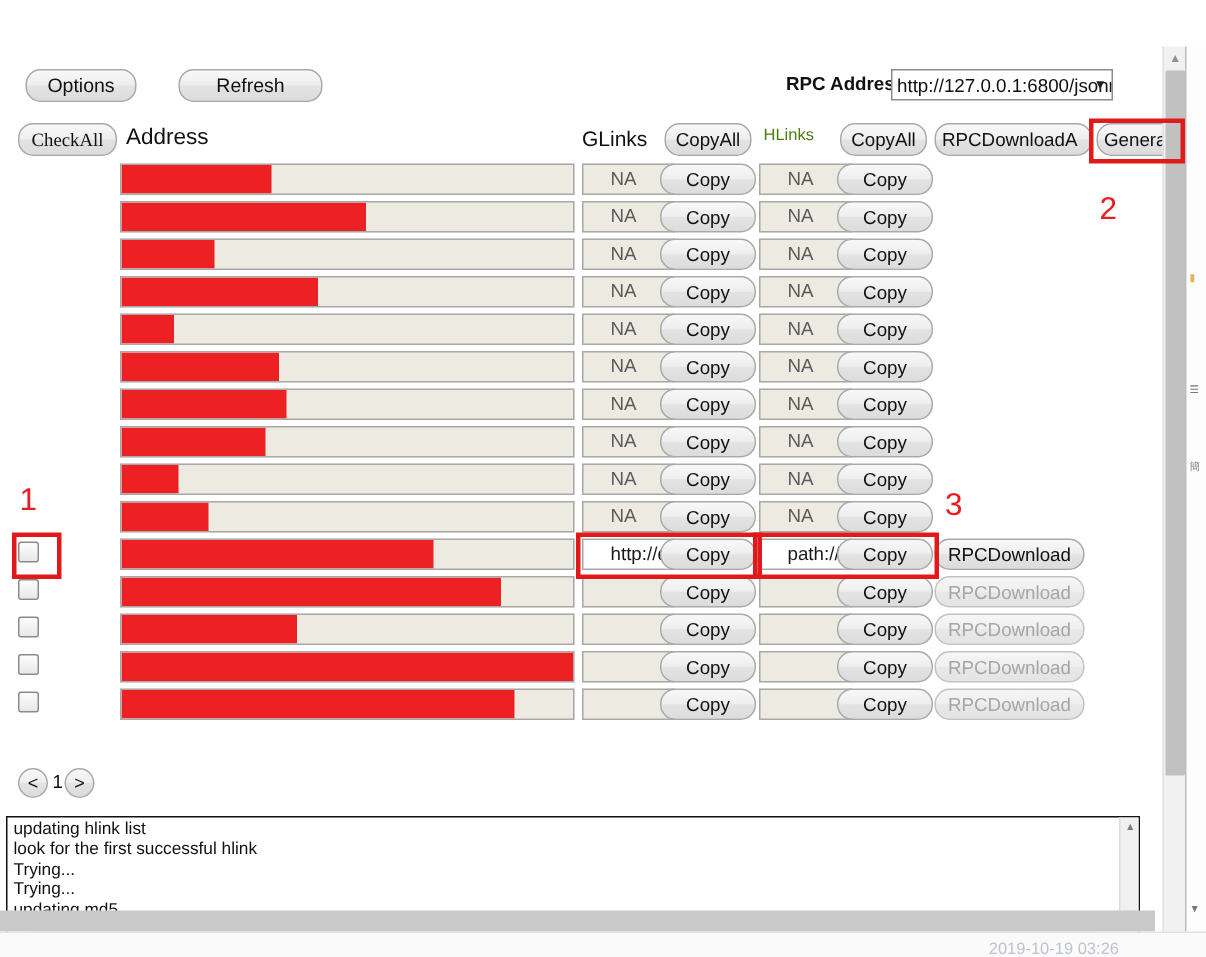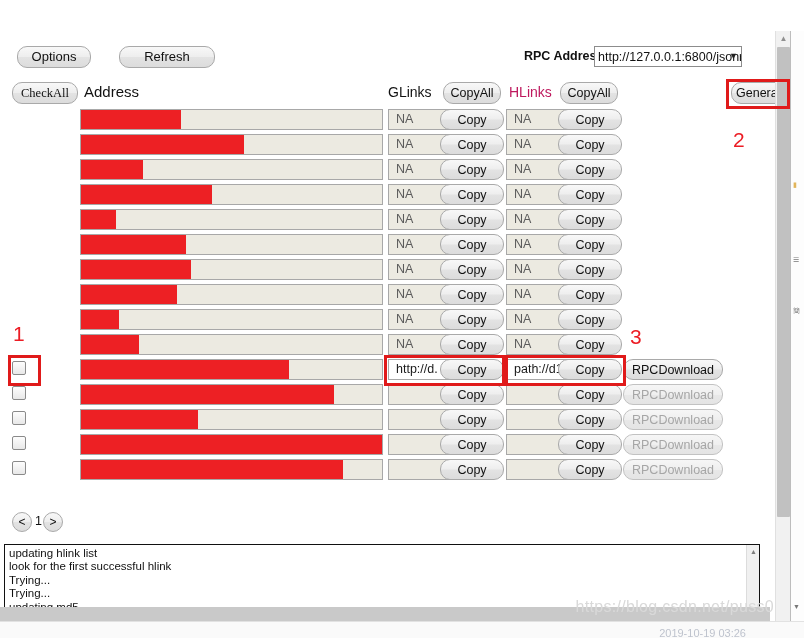--- a/index.html
+++ b/index.html
@@ -146,21 +146,21 @@
   }
 
   
   .hdr { position: absolute; left: 0; top: 50px; width: 790px; height: 26px; }
   #btn-checkall { position: absolute; left: 12px; top: 1px; width: 66px; height: 22px; font-size: 12.5px; font-family: Liberation Serif, serif;}
   .hdr-filename {
     position: absolute; left: 84px; top: 2px;
     font-size: 15px; color: #111;
   }
   .hdr-glinks  { position: absolute; left: 388px; top: 3px; font-size: 14px; color: #111; }
-  .hdr-hlinks  { position: absolute; left: 509px; top: 3px; font-size: 14px; color: #be185d; }
+  .hdr-hlinks  { position: absolute; left: 509px; top: 3px; font-size: 11px; color: #4d7c0f; }
   #btn-copyall-g { position: absolute; left: 443px; top: 1px; width: 58px; height: 22px; font-size: 12.5px;}
   #btn-copyall-h { position: absolute; left: 560px; top: 1px; width: 58px; height: 22px; font-size: 12.5px;}
   #btn-rpcdownloadall { position: absolute; left: 623px; top: 1px; width: 105px; height: 22px;
                         font-size: 12.5px; overflow: hidden; text-align: left; padding-left: 4px;}
   #btn-generate { position: absolute; left: 731px; top: 1px; width: 54px; height: 22px;
                   font-size: 12.5px; overflow: hidden; text-align: left; padding-left: 4px;}
 
   
   .rows { position: absolute; left: 0; top: 76px; width: 790px; }
   .row { position: relative; height: 25px; }
@@ -189,21 +189,21 @@
     background: #ed2024;
   }
 
   .linkfield {
     position: absolute; top: 2px;
     width: 62px; height: 21px;
     background: #eceae1;
     border: 1px solid #a8a8a8;
     font-size: 12.5px;
     color: #5b5b5b;
-    padding-left: 7px;
+    padding-left: 18px;
     line-height: 19px;
     overflow: hidden; white-space: nowrap;
   }
   .linkfield.filled { color: #1a1a1a; background: #ffffff; }
   .gfield { left: 388px; }
   .hfield { left: 506px; }
 
   .copybtn { position: absolute; top: 2px; width: 64px; height: 21px; font-size: 12.5px; }
   .gcopy { left: 440px; }
   .hcopy { left: 558px; }
@@ -329,20 +329,21 @@
       </div>
     </div>
 
     <div class="hdr">
       <button class="btn" id="btn-checkall">CheckAll</button>
       <div class="hdr-filename">Address</div>
       <div class="hdr-glinks">GLinks</div>
       <button class="btn" id="btn-copyall-g">CopyAll</button>
       <div class="hdr-hlinks">HLinks</div>
       <button class="btn" id="btn-copyall-h">CopyAll</button>
+      <button class="btn" id="btn-rpcdownloadall">RPCDownloadA</button>
       <button class="btn" id="btn-generate">Generat</button>
     </div>
 
     <div class="rows" id="rows-container">
         <div class="row">
           <div class="fname">
             <div class="redact" style="width: 100px; background: rgb(237, 32, 36);"></div>
           </div>
           <div class="linkfield gfield">NA</div>
           <button class="btn copybtn gcopy">Copy</button>
@@ -530,21 +531,20 @@
     <div class="vscroll-down">▼</div>
   </div>
   <div class="rightstrip">
     <div class="rs-mark" style="top:150px;color:#e2b55a;">▮</div>
     <div class="rs-mark" style="top:225px;">☰</div>
     <div class="rs-mark" style="top:275px;">簡</div>
     <div class="rs-mark" style="bottom:28px;">▼</div>
   </div>
 
   <div class="bottomwhite"></div>
-  <div class="watermark">https://blog.csdn.net/puss0</div>
   <div class="timestamp">2019-10-19 03:26</div>
 
   <div class="annnum" style="left:13px; top:322px;">1</div>
   <div class="annbox" style="left:8px;  top:355px; width:33px; height:31px;"></div>
 
   <div class="annnum" style="left:733px; top:128px;">2</div>
   <div class="annbox" style="left:726px; top:79px; width:64px; height:30px;"></div>
 
   <div class="annnum" style="left:630px; top:325px;">3</div>
   <div class="annbox" style="left:384px; top:355px; width:124px; height:31px;"></div>

